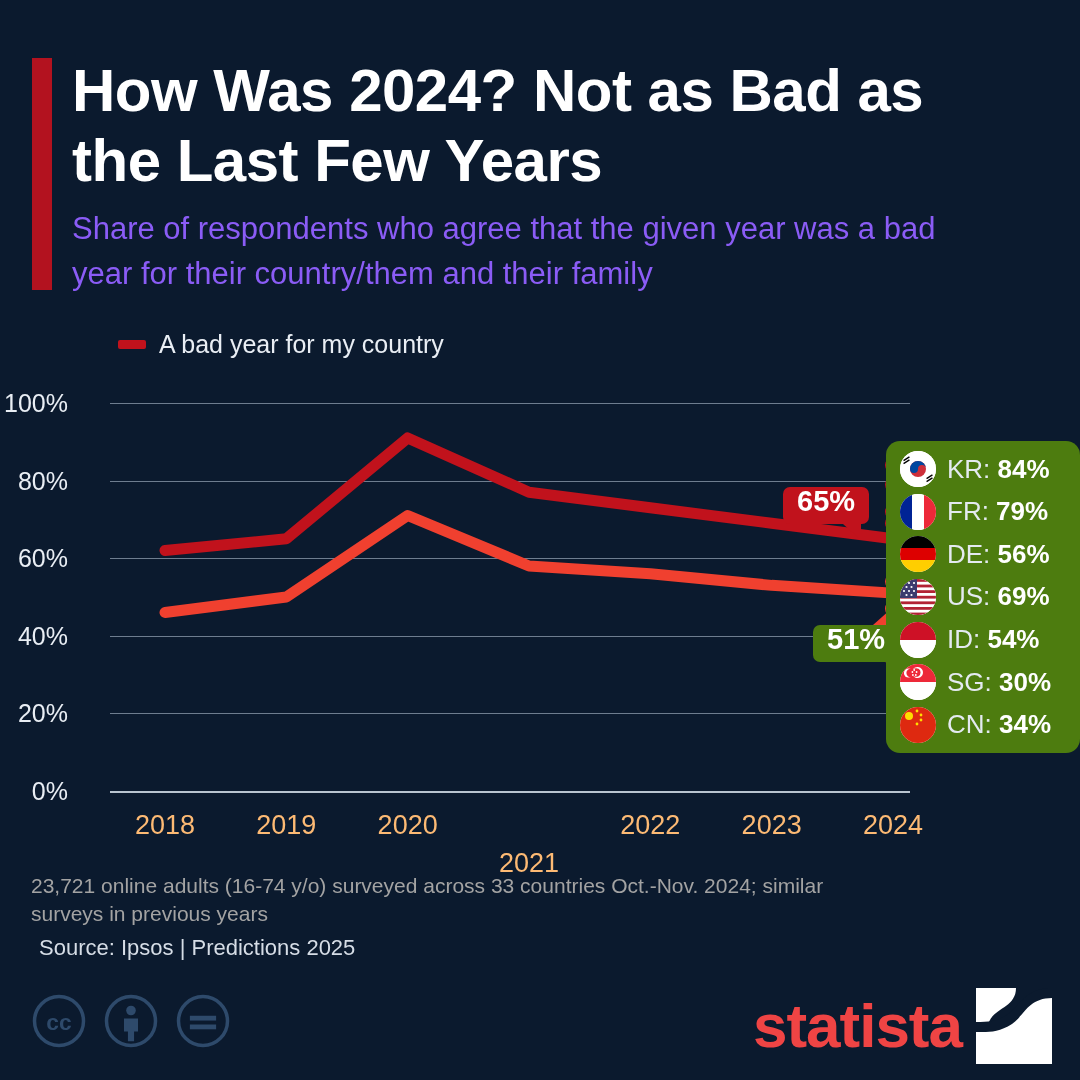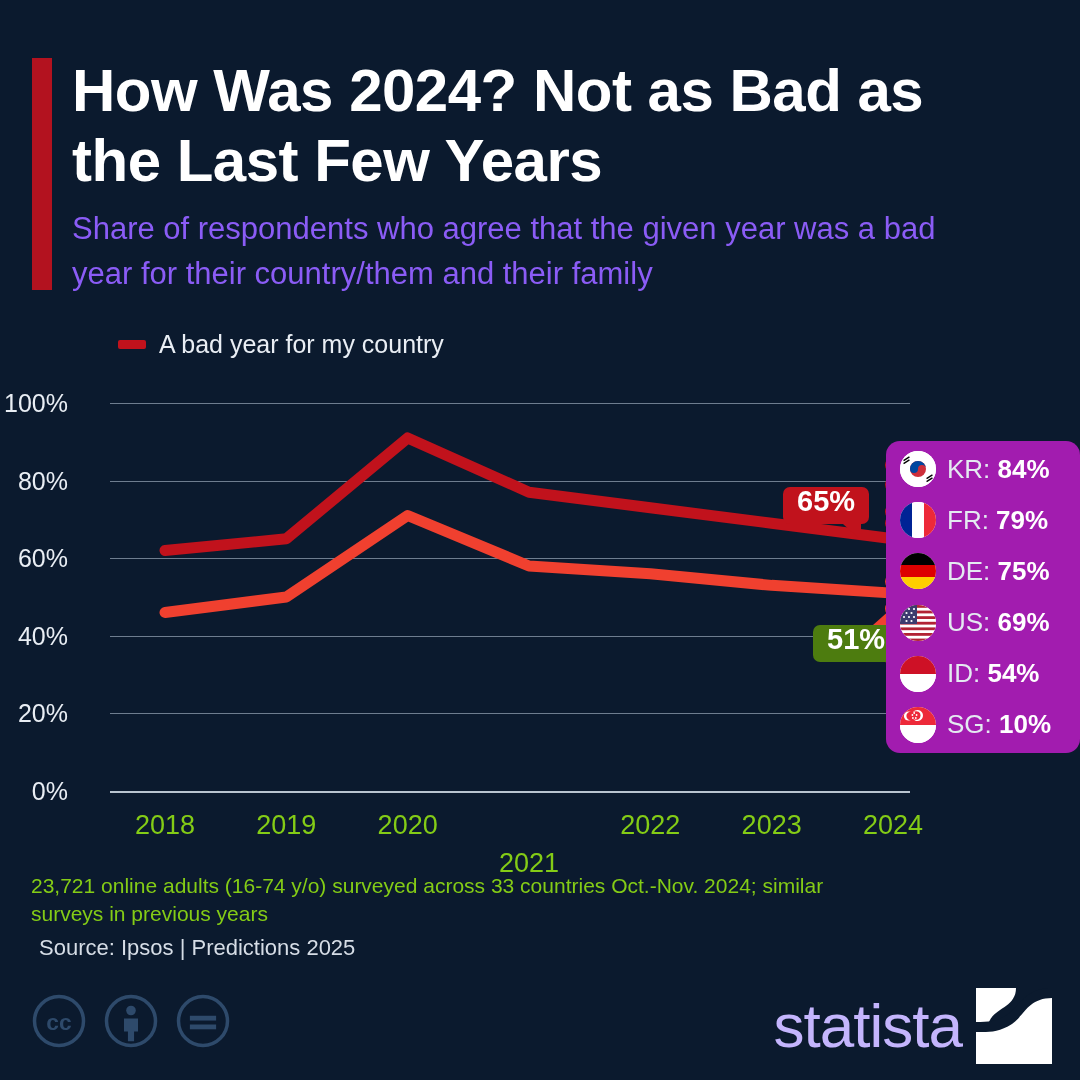--- a/index.html
+++ b/index.html
@@ -44,74 +44,74 @@
     position:absolute; left:0; width:800px; height:1px;
     background:#6e7d8f;
   }
   .gridline.axis { height:2px; background:#b9c4d0; }
   .ytick {
     position:absolute; right:1012px; width:120px; text-align:right;
     font-size:25px; color:#e9eef4; line-height:1;
   }
   .xtick {
     position:absolute; top:818px; width:120px; text-align:center;
-    font-size:27px; color:#84cc16;
+    font-size:27px; color:#fdba74;
   }
   #lines { position:absolute; left:0; top:0; width:1080px; height:460px; }
 
   
   .callout {
     position:absolute; border-radius:7px;
     font-size:29px; font-weight:bold; color:#ffffff;
     padding:0 14px 8px 14px; line-height:1;
   }
   .callout .tail {
     position:absolute; width:0; height:0;
     border-style:solid;
   }
 
   
   #flag-panel {
     position:absolute; left:886px; top:441px;
     width:194px; height:312px;
-    background:#a21caf; border-radius:14px;
+    background:#4d7c0f; border-radius:14px;
     padding:9px 0 9px 14px;
     display:flex; flex-direction:column; justify-content:space-between;
   }
   .flag-row { display:flex; align-items:center; gap:11px; height:38px; }
   .flag {
     width:36px; height:36px; border-radius:50%;
     overflow:hidden; position:relative; flex:0 0 36px;
     background:#fff;
   }
   .flag svg { display:block; width:36px; height:36px; }
   .flag-label { font-size:26px; color:#e4eaf1; white-space:nowrap; }
   .flag-label b { color:#ffffff; font-weight:bold; }
 
   
   #footnote {
     position:absolute; left:31px; top:872px; width:860px;
-    font-size:21px; line-height:1.35; color:#84cc16;
+    font-size:21px; line-height:1.35; color:#a3a3a3;
   }
   #source {
     position:absolute; left:39px; top:935px;
     font-size:22px; color:#d6dde6;
   }
   #cc-icons {
     position:absolute; left:31px; top:993px;
     display:flex; gap:16px;
   }
   .cc-icon { width:56px; height:56px; }
 
   #statista-logo {
     position:absolute; right:28px; top:988px;
     display:flex; align-items:center; gap:14px;
   }
   #statista-word {
-    font-size:62px; font-weight:normal; color:#c4b5fd;
+    font-size:62px; font-weight:bold; color:#ef4444;
     letter-spacing:-1px; line-height:1;
   }
 </style>
 </head>
 <body>
 
 <div id="header">
   <div id="accent-bar"></div>
   <div id="title">How Was 2024? Not as Bad as the Last Few Years</div>
   <div id="subtitle">Share of respondents who agree that the given year was a bad year for their country/them and their family</div>
@@ -206,21 +206,21 @@
       <span class="flag-label">FR: <b>79%</b></span>
     </div>
     <div class="flag-row">
       <span class="flag">
         <svg viewBox="0 0 36 36">
           <rect width="36" height="12" fill="#000"></rect>
           <rect y="12" width="36" height="12" fill="#dd0000"></rect>
           <rect y="24" width="36" height="12" fill="#ffce00"></rect>
         </svg>
       </span>
-      <span class="flag-label">DE: <b>75%</b></span>
+      <span class="flag-label">DE: <b>56%</b></span>
     </div>
     <div class="flag-row">
       <span class="flag">
         <svg viewBox="0 0 36 36">
           <rect width="36" height="36" fill="#fff"></rect>
           <g fill="#b22234">
             <rect y="0" width="36" height="2.8"></rect>
             <rect y="5.6" width="36" height="2.8"></rect>
           <rect y="11.2" width="36" height="2.8"></rect>
             <rect y="16.8" width="36" height="2.8"></rect>
@@ -264,21 +264,36 @@
           <circle cx="10.6" cy="9" r="4.2" fill="#ed2939"></circle>
           <g fill="#fff">
             <circle cx="14.2" cy="6" r="0.9"></circle>
             <circle cx="16.6" cy="8" r="0.9"></circle>
           <circle cx="15.8" cy="11" r="0.9"></circle>
             <circle cx="12.9" cy="11" r="0.9"></circle>
             <circle cx="12.4" cy="8" r="0.9"></circle>
           </g>
         </svg>
       </span>
-      <span class="flag-label">SG: <b>10%</b></span>
+      <span class="flag-label">SG: <b>30%</b></span>
+    </div>
+    <div class="flag-row">
+      <span class="flag">
+        <svg viewBox="0 0 36 36">
+          <rect width="36" height="36" fill="#de2910"></rect>
+          <g fill="#ffde00">
+            <circle cx="9" cy="9" r="4"></circle>
+            <circle cx="17" cy="4" r="1.4"></circle>
+          <circle cx="21" cy="8" r="1.4"></circle>
+            <circle cx="21" cy="13" r="1.4"></circle>
+            <circle cx="17" cy="17" r="1.4"></circle>
+          </g>
+        </svg>
+      </span>
+      <span class="flag-label">CN: <b>34%</b></span>
     </div>
   </div>
 
 <div id="footnote">23,721 online adults (16-74 y/o) surveyed across 33 countries Oct.-Nov. 2024; similar surveys in previous years</div>
 <div id="source">Source: Ipsos | Predictions 2025</div>
 
 <div id="cc-icons">
   <svg class="cc-icon" viewBox="0 0 64 64">
     <circle cx="32" cy="32" r="28" fill="none" stroke="#2e4a6b" stroke-width="4"></circle>
     <text x="32" y="42" text-anchor="middle" font-family="Liberation Sans, sans-serif" font-size="26" font-weight="bold" fill="#2e4a6b">cc</text>

